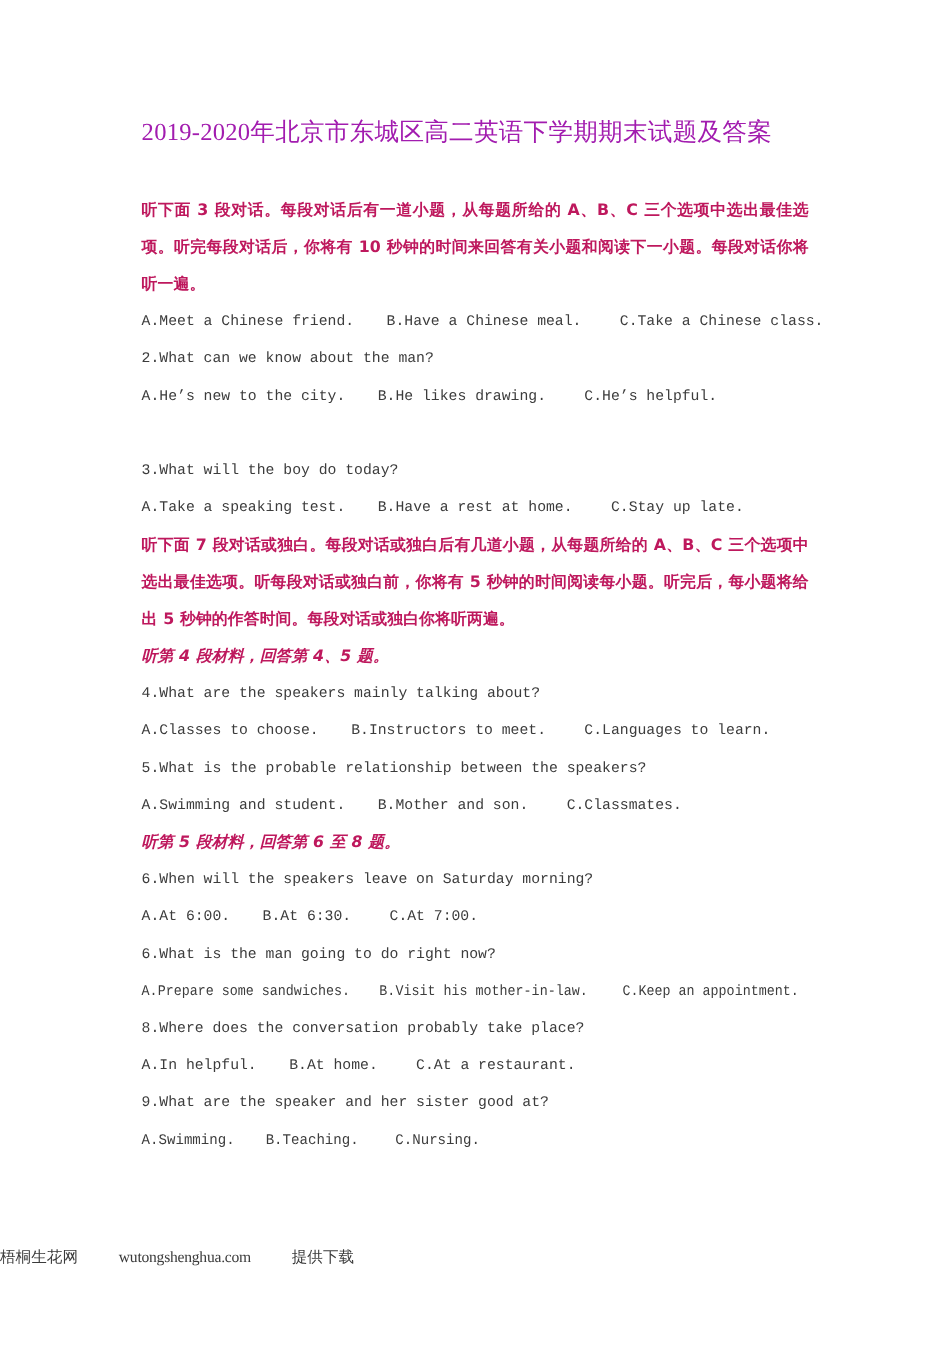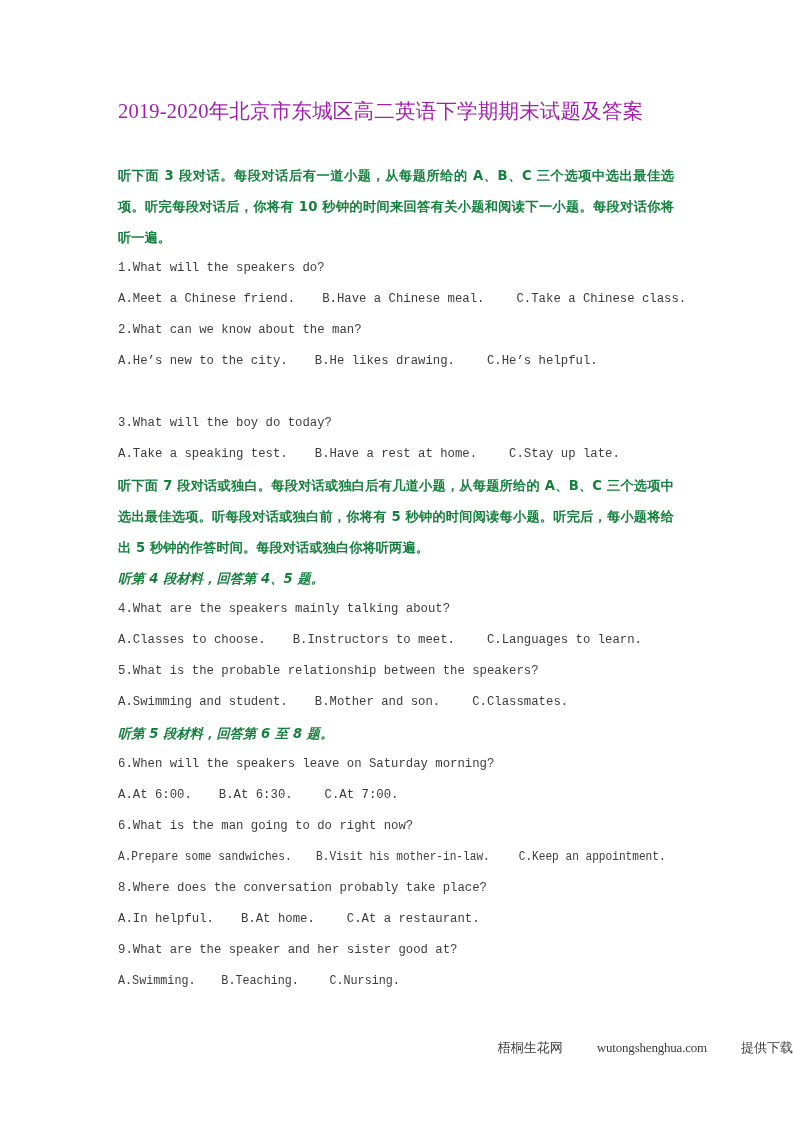--- a/index.html
+++ b/index.html
@@ -41,21 +41,21 @@
     margin: 0 0 34px 0;
     font-weight: normal;
   }
 
   
   .directive {
     font-family: "DejaVu Sans", "Liberation Sans", sans-serif;
     font-weight: bold;
     font-size: 13.2px;
     line-height: 31px;
-    color: #15803d;
+    color: #be185d;
     text-align: justify;
     text-justify: inter-ideograph;
     margin: 0;
     letter-spacing: 0.1px;
   }
   .directive.single {
     white-space: nowrap;
     font-style: italic;
   }
 
@@ -91,21 +91,21 @@
   .blank-line {
     height: 31px;
   }
 
   
   .footer {
     position: absolute;
     left: 0;
     top: 1038px;
     width: 793px;
-    text-align: right;
+    text-align: left;
     font-family: "Liberation Serif", "DejaVu Serif", serif;
     font-size: 13px;
     line-height: 20px;
     color: #3a3a3a;
     white-space: nowrap;
   }
   .footer .seg { display: inline-block; }
   .footer .seg + .seg { margin-left: 34px; }
   .footer .site {
     font-family: "Liberation Serif", "DejaVu Serif", serif;
@@ -116,21 +116,20 @@
 <body>
 
 <div class="page">
 
   <div class="content">
 
     <h1 class="doc-title">2019-2020年北京市东城区高二英语下学期期末试题及答案</h1>
 
     <p class="directive">听下面 3 段对话。每段对话后有一道小题，从每题所给的 A、B、C 三个选项中选出最佳选项。听完每段对话后，你将有 10 秒钟的时间来回答有关小题和阅读下一小题。每段对话你将听一遍。</p>
 
-    <p class="qline">1.What will the speakers do?</p>
     <p class="oline"><span class="opt">A.Meet a Chinese friend.</span><span class="gap g1"></span><span class="opt">B.Have a Chinese meal.</span><span class="gap g2"></span><span class="opt">C.Take a Chinese class.</span></p>
 
     <p class="qline">2.What can we know about the man?</p>
     <p class="oline"><span class="opt">A.He’s new to the city.</span><span class="gap g1"></span><span class="opt">B.He likes drawing.</span><span class="gap g2"></span><span class="opt">C.He’s helpful.</span></p>
 
     <div class="blank-line"></div>
 
     <p class="qline">3.What will the boy do today?</p>
     <p class="oline"><span class="opt">A.Take a speaking test.</span><span class="gap g1"></span><span class="opt">B.Have a rest at home.</span><span class="gap g2"></span><span class="opt">C.Stay up late.</span></p>
 

